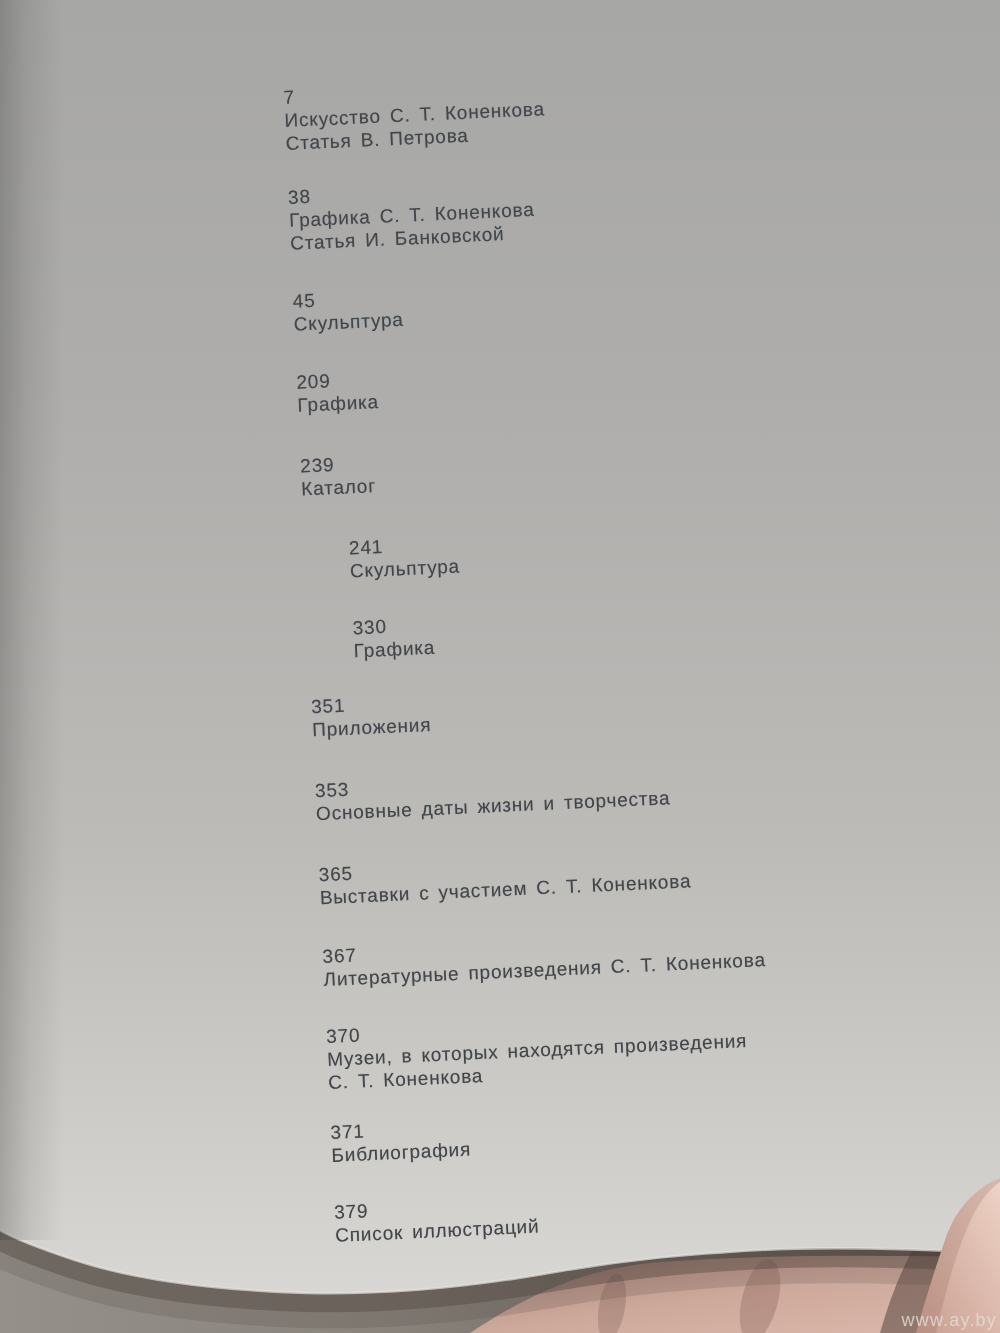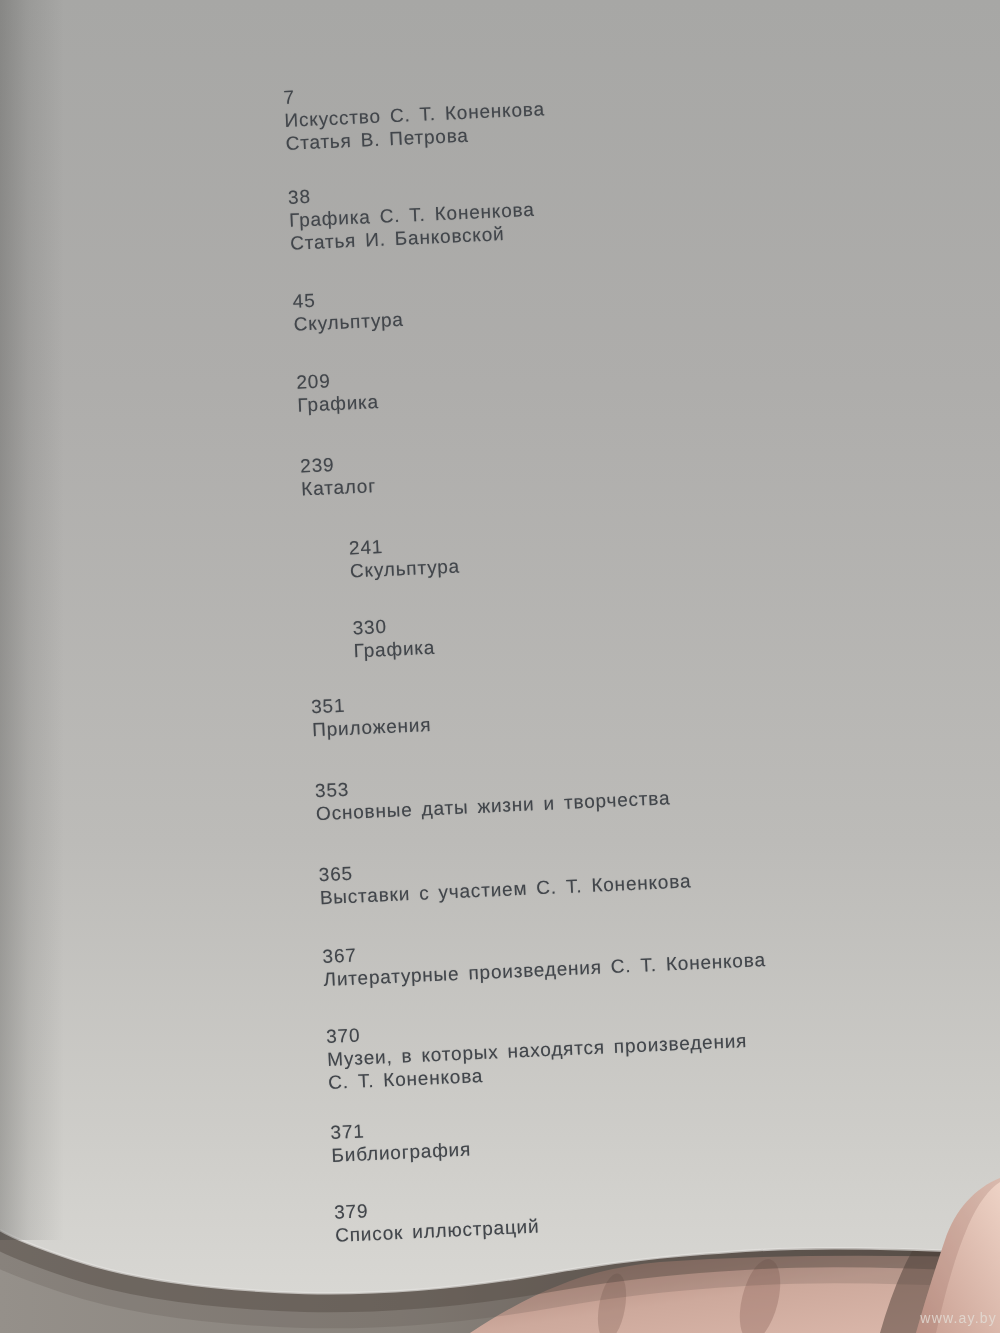--- a/index.html
+++ b/index.html
@@ -15,21 +15,21 @@
     transform:rotate(-2.6deg);transform-origin:0 0;
     color:#42464b;font-size:19px;letter-spacing:.8px;word-spacing:3px;
   }
   .entry{position:absolute;}
   .entry .num,.entry .line{
     line-height:23px;white-space:nowrap;
     text-shadow:0 0 1px rgba(66,70,75,.38);
   }
   .watermark{
     position:absolute;right:3px;top:1310px;
-    font-size:14px;letter-spacing:1.2px;
+    font-size:18px;letter-spacing:1.2px;
     color:rgba(228,222,215,.8);
     text-align:right;
   }
 </style>
 </head>
 <body>
 
 <div class="scene">
 
   <svg class="bg" viewBox="0 0 1000 1333">

